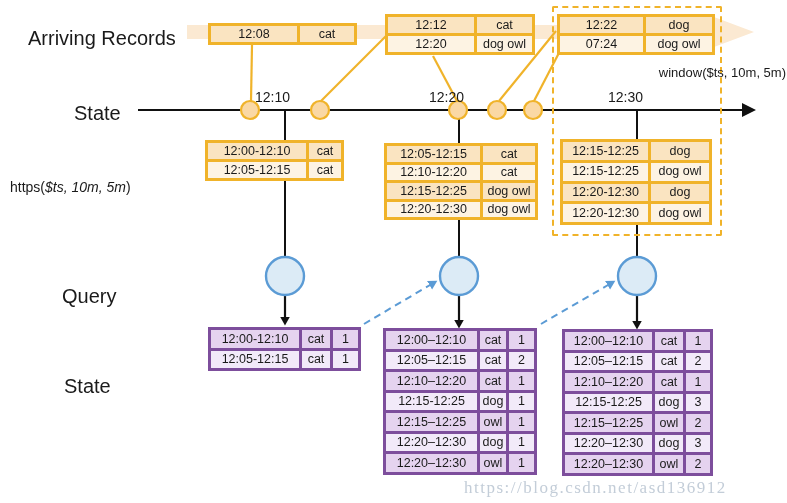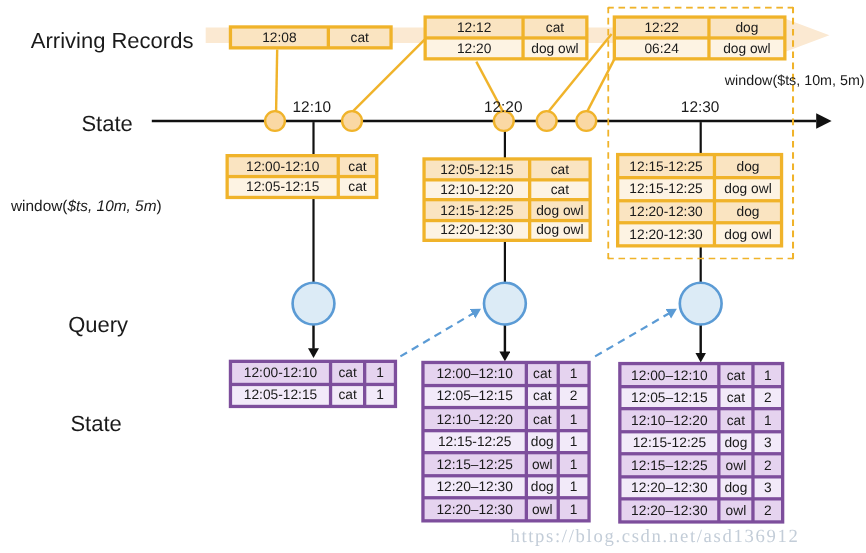--- a/index.html
+++ b/index.html
@@ -9,21 +9,21 @@
   }
   .layer{position:absolute;left:0;top:0;z-index:1;}
   .lbl{position:absolute;z-index:2;font-size:20px;white-space:nowrap;}
   .lbl-arriving{left:28px;top:27px;}
   .lbl-time{left:74px;top:102px;}
   .lbl-window{left:10px;top:179px;font-size:14px;}
   .lbl-window em, .lbl-anno{}
   .lbl-query{left:62px;top:285px;}
   .lbl-state{left:64px;top:375px;text-align:center;}
   .lbl-anno{left:648px;top:65px;width:138px;text-align:right;font-size:13px;}
-  .tick{position:absolute;z-index:2;width:46px;text-align:right;font-size:14px;top:89px;}
+  .tick{position:absolute;z-index:2;width:46px;text-align:left;font-size:14px;top:89px;}
   .tick-1{left:255px;}.tick-2{left:429px;}.tick-3{left:608px;}
 
   .tbl{position:absolute;z-index:2;display:flex;flex-direction:column;box-sizing:border-box;
        padding:3px;gap:3px;}
   .amber{background:#F0B32A;}
   .purple{background:#7D4E9C;}
   .trow{display:flex;gap:3px;flex:1;min-height:0;}
   .cell{display:flex;align-items:center;justify-content:center;font-size:12.5px;line-height:1;min-width:0;}
   .cell.ccount{flex:1;}
   .cell.cval{flex:1;}
@@ -99,21 +99,21 @@
 
   <circle cx="285" cy="276" r="19" fill="#DCEBF6" stroke="#5B9BD5" stroke-width="2.4"></circle>
   <circle cx="459" cy="276" r="19" fill="#DCEBF6" stroke="#5B9BD5" stroke-width="2.4"></circle>
   <circle cx="637" cy="276" r="19" fill="#DCEBF6" stroke="#5B9BD5" stroke-width="2.4"></circle>
 </svg>
 
 <div class="dashed-box"></div>
 
 <div class="lbl lbl-arriving">Arriving Records</div>
 <div class="lbl lbl-time">State</div>
-<div class="lbl lbl-window"><span>window(</span><em>$ts, 10m, 5m</em><span>)</span></div>
+<div class="lbl lbl-window"><span>https(</span><em>$ts, 10m, 5m</em><span>)</span></div>
 <div class="lbl lbl-query">Query</div>
 <div class="lbl lbl-state">State</div>
 <div class="lbl lbl-anno">window($ts, 10m, 5m)</div>
 
 <div class="tick tick-1">12:10</div>
 <div class="tick tick-2">12:20</div>
 <div class="tick tick-3">12:30</div>
 
 <div class="tbl amber r1">
 
@@ -133,21 +133,21 @@
     <div class="cell cval">dog owl</div>
   </div>
   </div>
 <div class="tbl amber r3">
 
 <div class="trow">
     <div class="cell ctime">12:22</div>
     <div class="cell cval">dog</div>
   </div>
     <div class="trow">
-    <div class="cell ctime">06:24</div>
+    <div class="cell ctime">07:24</div>
     <div class="cell cval">dog owl</div>
   </div>
   </div>
 
 <div class="tbl amber w1">
 
 <div class="trow">
     <div class="cell ctime">12:00-12:10</div>
     <div class="cell cval">cat</div>
   </div>

